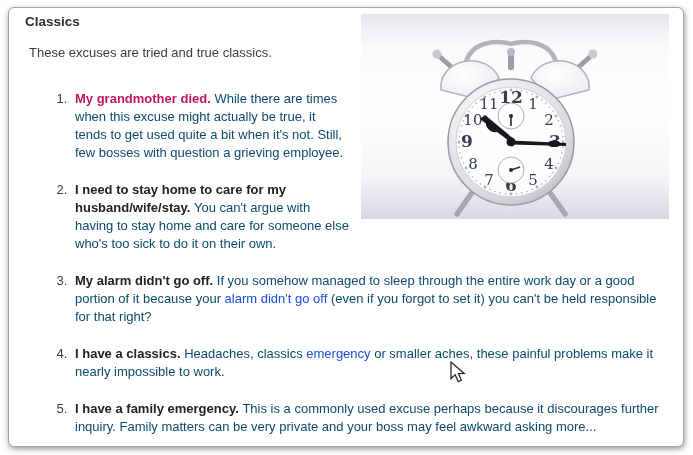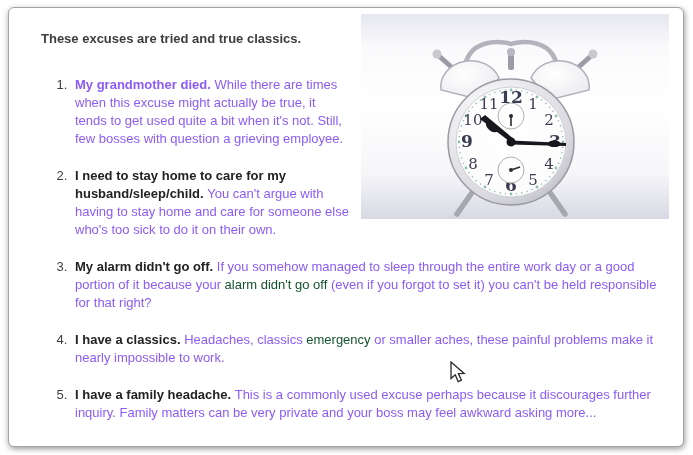--- a/index.html
+++ b/index.html
@@ -21,34 +21,34 @@
     float:right;
     width:308px;height:205px;
     margin:0 0 12px 10px;
   }
   h2.page-title{
     margin:0 0 14px 0;
     font-size:13.5px;line-height:16px;
     font-weight:bold;color:#2f2f2f;
   }
   p.intro{
-    margin:16px;
-    font-size:13px;line-height:18px;color:#3d3d3d;font-weight:bold;
+    margin:4px;
+    font-size:13px;line-height:18px;color:#3d3d3d;
   }
   ol.excuses{
     margin:28px 0 0 0;
     padding:0 0 0 46px;
     font-size:13px;line-height:18px;
     color:#3d3d3d;
   }
   ol.excuses li{margin:0 0 19px 0;padding-left:4px;}
-  ol.excuses li span.text{color:#8b5cf6;}
+  ol.excuses li span.text{color:#0c4a6e;}
   ol.excuses li span.lead{font-weight:bold;color:#222222;}
-  ol.excuses li span.lead-link{font-weight:bold;color:#8b5cf6;cursor:pointer;}
-  ol.excuses li span.link{color:#14532d;cursor:pointer;}
+  ol.excuses li span.lead-link{font-weight:bold;color:#be185d;cursor:pointer;}
+  ol.excuses li span.link{color:#1d4ed8;cursor:pointer;}
   .cursor{position:absolute;left:450px;top:361px;width:22px;height:24px;pointer-events:none;}
   svg text.numeral{
     font-family:"DejaVu Serif",serif;
     font-size:15px;fill:#3a3a50;text-anchor:middle;
   }
   svg text.numeral.big{font-size:17px;font-weight:bold;}
 </style>
 </head>
 <body>
 
@@ -192,28 +192,29 @@
       </g>
 
       <path d="M152 130 L119 105 L124 101 L154 126 Z" fill="#17171d"></path>
       <ellipse cx="131" cy="113" rx="7" ry="4" transform="rotate(37 131 113)" fill="#17171d"></ellipse>
       <path d="M150 126.6 L205 129 L205 132 L150 130.4 Z" fill="#17171d"></path>
       <ellipse cx="193" cy="129.8" rx="6.5" ry="3.2" transform="rotate(2 193 130)" fill="#17171d"></ellipse>
       <circle cx="150" cy="128" r="4.5" fill="#141419"></circle>
     </svg>
   </div>
 
+  <h2 class="page-title">Classics</h2>
   <p class="intro">These excuses are tried and true classics.</p>
 
   <ol class="excuses">
       <li><span class="lead-link">My grandmother died. </span><span class="text">While there are times when this excuse might actually be true, it tends to get used quite a bit when it's not. Still, few bosses with question a grieving employee.</span></li>
-      <li><span class="lead">I need to stay home to care for my husband/sleep/child. </span><span class="text">You can't argue with having to stay home and care for someone else who's too sick to do it on their own.</span></li>
+      <li><span class="lead">I need to stay home to care for my husband/wife/stay. </span><span class="text">You can't argue with having to stay home and care for someone else who's too sick to do it on their own.</span></li>
       <li><span class="lead">My alarm didn't go off. </span><span class="text">If you somehow managed to sleep through the entire work day or a good portion of it because your </span><span class="link">alarm didn't go off</span><span class="text"> (even if you forgot to set it) you can't be held responsible for that right?</span></li>
       <li><span class="lead">I have a classics. </span><span class="text">Headaches, classics </span><span class="link">emergency</span><span class="text"> or smaller aches, these painful problems make it nearly impossible to work.</span></li>
-      <li><span class="lead">I have a family headache. </span><span class="text">This is a commonly used excuse perhaps because it discourages further inquiry. Family matters can be very private and your boss may feel awkward asking more...</span></li>
+      <li><span class="lead">I have a family emergency. </span><span class="text">This is a commonly used excuse perhaps because it discourages further inquiry. Family matters can be very private and your boss may feel awkward asking more...</span></li>
     </ol>
 </div>
 
 <div class="cursor">
   <svg width="22" height="24" viewBox="0 0 22 24">
     <polygon points="1,1 1,17.5 5.2,13.8 8.2,20.6 11.4,19.2 8.4,12.6 14.2,12.4" fill="#ffffff" stroke="#2a2a2a" stroke-width="1.3"></polygon>
   </svg>
 </div>
 
 </body></html>

